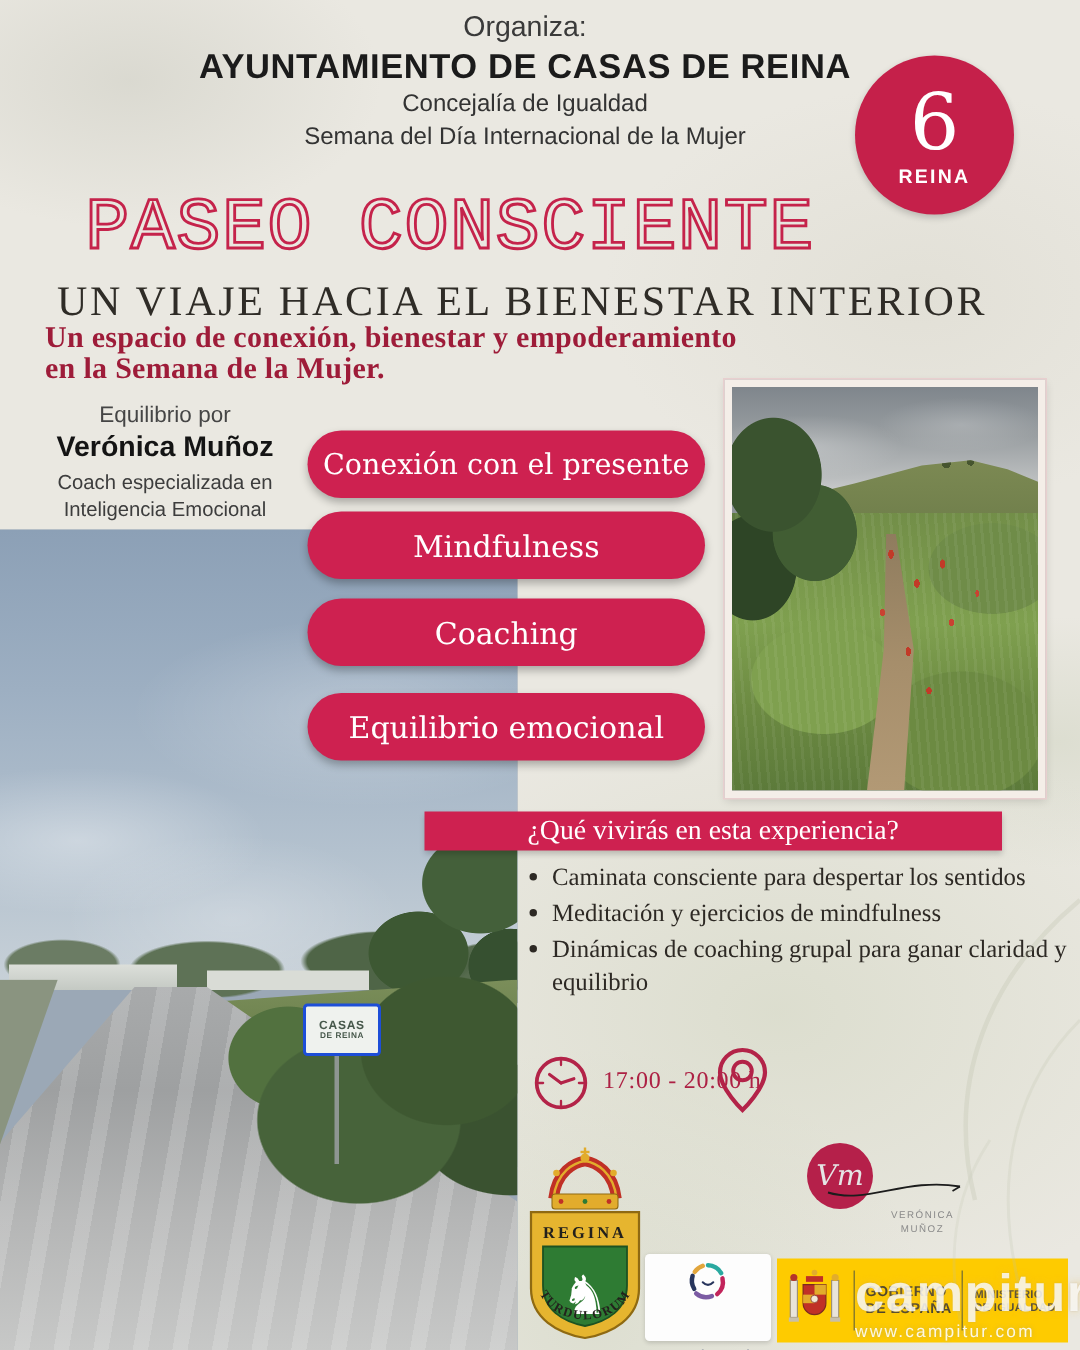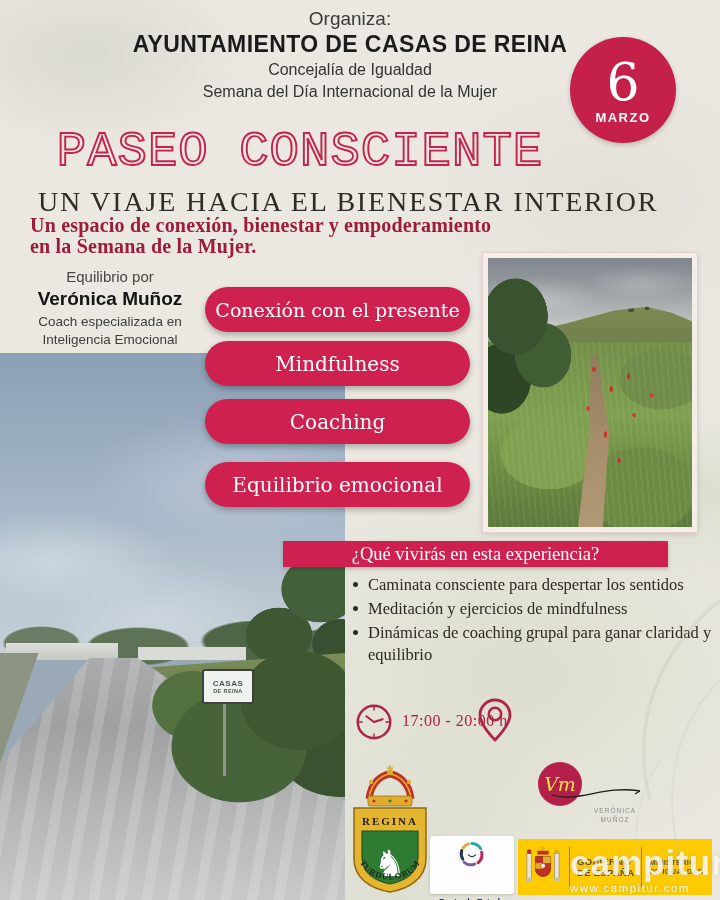--- a/index.html
+++ b/index.html
@@ -79,21 +79,21 @@
       radial-gradient(72px 62px at 35% 33%, #52713F 0 55%, transparent 56%);}
   .road-surface{position:absolute;left:0;top:300px;width:100%;height:247px;
     clip-path:polygon(26% 2%,40% 2%,100% 60%,100% 100%,0 100%,0 44%);
     background:
       repeating-linear-gradient(100deg, rgba(255,255,255,.16) 0 10px, rgba(0,0,0,0) 10px 26px),
       linear-gradient(180deg,#A9ABAC 0%,#9EA0A1 30%,#B5B6B6 65%,#C7C8C7 100%);}
   .road-verge{position:absolute;left:0;top:300px;width:70px;height:110px;
     clip-path:polygon(0 0,55% 0,0 100%);background:#8A9480;}
   .road-pole{position:absolute;left:223px;top:345px;width:3px;height:78px;background:#8E9692;}
   .road-sign{position:absolute;left:202px;top:316px;width:48px;height:31px;background:#EFF2EE;
-    border:2px solid #404040;border-radius:3px;display:flex;flex-direction:column;
+    border:2px solid #1d4ed8;border-radius:3px;display:flex;flex-direction:column;
     align-items:center;justify-content:center;color:#47584B;}
   .road-sign .l1{font-size:8px;font-weight:bold;letter-spacing:.5px;line-height:9px;}
   .road-sign .l2{font-size:5.5px;font-weight:bold;letter-spacing:.4px;line-height:7px;}
   .photo-trail{left:483px;top:253px;width:204px;height:269px;border:5px solid #F4EEE8;
     outline:1px solid #E8CFCF;box-shadow:0 2px 6px rgba(0,0,0,.15);overflow:hidden;background:#8E9499;z-index:2;}
   .trail-sky{position:absolute;left:0;top:0;width:100%;height:72px;
     background:
       radial-gradient(90px 30px at 25% 55%, rgba(255,255,255,.25), transparent 70%),
       radial-gradient(80px 26px at 75% 35%, rgba(255,255,255,.2), transparent 70%),
       linear-gradient(180deg,#7F868C 0%,#999EA1 45%,#BBBEBF 85%,#CDCECE 100%);}
@@ -140,21 +140,21 @@
   
   .clock-wrap{left:353px;top:701px;}
   .time-text{left:402px;top:712px;font-family:"Liberation Serif",serif;font-size:16px;
     color:#AD2144;letter-spacing:.5px;}
   .pin-wrap{left:477px;top:697px;}
   .loc-text{left:524px;top:701px;width:148px;text-align:center;font-style:italic;
     font-size:18.5px;line-height:26px;color:#3C3C3C;}
   
   .escudo{left:347px;top:763px;}
   .vm{left:538px;top:762px;width:44px;height:44px;border-radius:50%;background:#B5204A;
-    display:flex;align-items:center;justify-content:center;color:#fde047;
+    display:flex;align-items:center;justify-content:center;color:#e5e5e5;
     font-family:"DejaVu Serif",serif;font-style:italic;font-size:19px;}
   .vm-swoosh{left:548px;top:779px;}
   .vm-name{left:578px;top:806px;width:74px;text-align:center;font-size:6.5px;
     letter-spacing:1px;color:#8A8A8A;line-height:9px;}
   .pacto{left:430px;top:836px;width:84px;height:58px;background:#FDFDFD;border-radius:3px;
     box-shadow:0 1px 3px rgba(0,0,0,.15);display:flex;flex-direction:column;align-items:center;padding-top:4px;box-sizing:border-box;gap:24px;}
   .pacto-title{font-size:8.5px;font-weight:bold;color:#2A3763;margin-top:1px;}
   .pacto-sub{font-size:4px;color:#9A93A5;margin-top:1px;letter-spacing:.2px;}
   .gob{left:518px;top:839px;width:194px;height:56px;background:#FECB00;display:flex;
     align-items:center;padding:3px 6px;box-sizing:border-box;}
@@ -174,21 +174,21 @@
 
 <div class="poster">
 
   <div class="abs organiza">Organiza:</div>
   <div class="abs ayto">AYUNTAMIENTO DE CASAS DE REINA</div>
   <div class="abs conc">Concejalía de Igualdad</div>
   <div class="abs semana">Semana del Día Internacional de la Mujer</div>
 
   <div class="abs badge">
     <div class="day">6</div>
-    <div class="month">MARZO</div>
+    <div class="month">REINA</div>
   </div>
 
   <div class="abs title">PASEO CONSCIENTE</div>
   <div class="abs subtitle">UN VIAJE HACIA EL BIENESTAR INTERIOR</div>
   <div class="abs tagline">
     <div>Un espacio de conexión, bienestar y empoderamiento</div>
     <div>en la Semana de la Mujer.</div>
   </div>
 
   <div class="abs facilitator">

